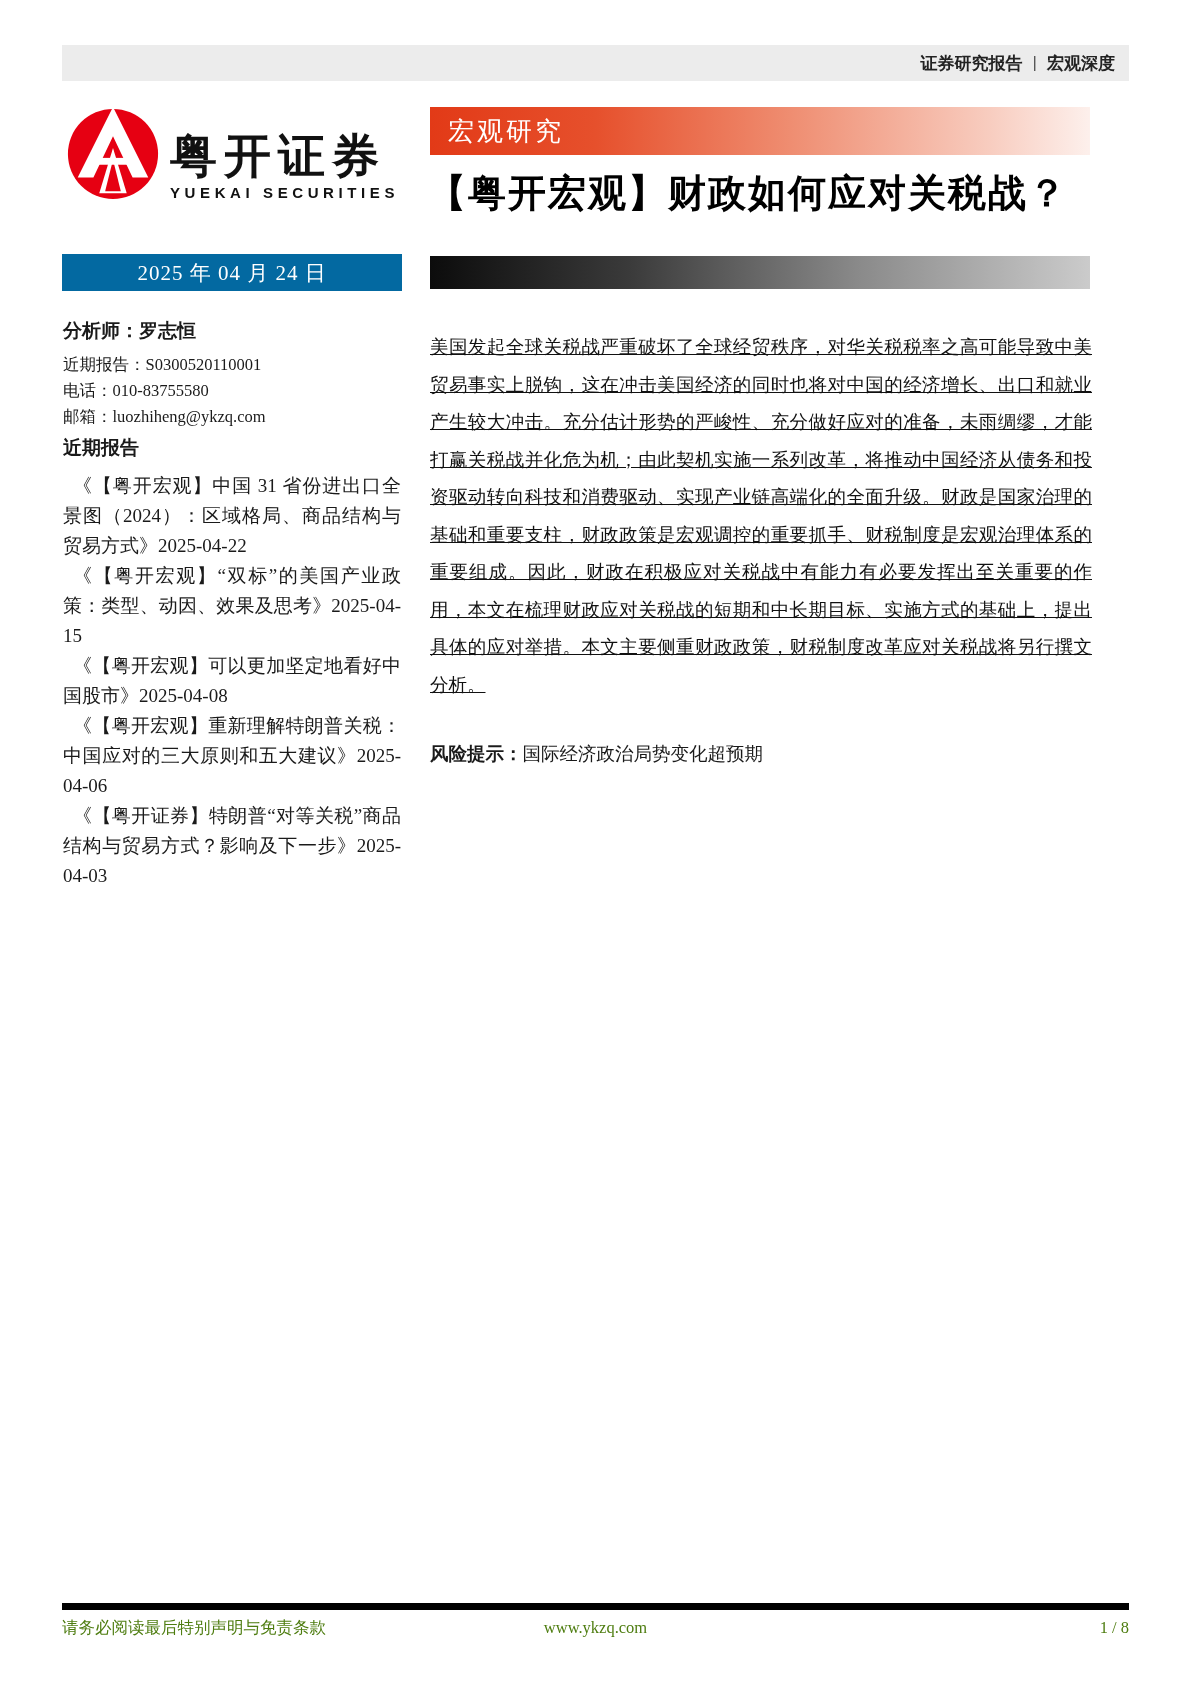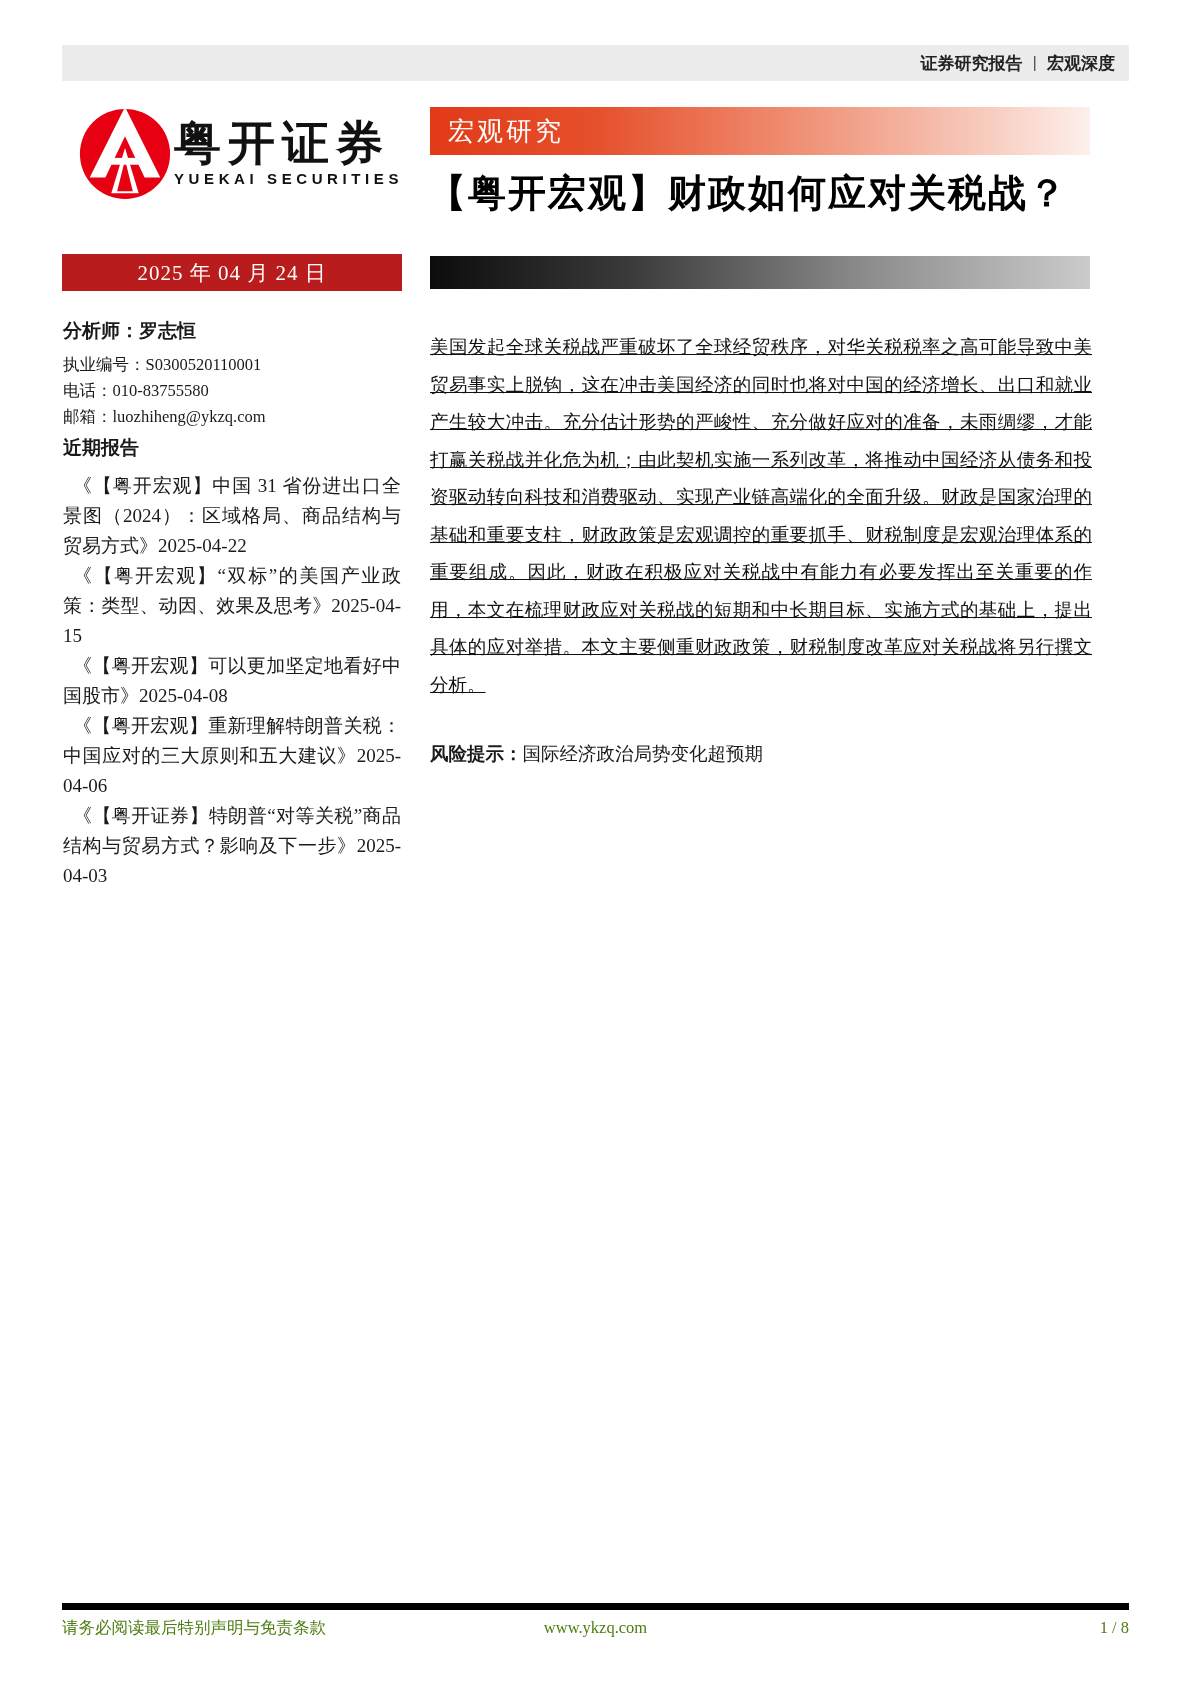--- a/index.html
+++ b/index.html
@@ -8,41 +8,41 @@
   .page { position:relative; width:1191px; height:1684px; background:#fff; overflow:hidden; }
 
   
   .header-bar { position:absolute; left:62px; top:45px; width:1067px; height:36px;
     background:#ececec; display:flex; align-items:center; justify-content:flex-end;
     padding-right:14px; font-weight:bold; font-size:17px; color:#222;
     font-family:"Liberation Sans","DejaVu Sans",sans-serif; }
   .header-bar .sep { margin:0 10px; font-weight:normal; color:#555; }
 
   
-  .logo-row { position:absolute; left:76px; top:103px; display:flex; align-items:center; gap:0; }
+  .logo-row { position:absolute; left:64px; top:103px; display:flex; align-items:flex-end; gap:8px; }
   .logo-mark { width:98px; height:98px; flex:0 0 auto; }
   .logo-text { display:flex; flex-direction:column; }
   .logo-cn { font-family:"Liberation Sans","DejaVu Sans",sans-serif; font-weight:bold;
     font-size:47px; letter-spacing:7px; color:#111; line-height:1.1; white-space:nowrap; }
   .logo-en { font-family:"Liberation Sans","DejaVu Sans",sans-serif; font-weight:bold;
     font-size:15px; letter-spacing:4.6px; color:#111; margin-top:2px; white-space:nowrap; }
 
   
   .series-bar { position:absolute; left:430px; top:107px; width:660px; height:48px;
     background:linear-gradient(90deg,#e23a17 0%,#e6502c 25%,#ef8e72 55%,#f8cdc0 85%,#fdf0ec 100%);
     color:#fff; display:flex; align-items:center; padding-left:18px;
     font-size:26px; letter-spacing:3px; }
 
   
   .doc-title { position:absolute; left:428px; top:168px; width:664px;
     font-size:38px; font-weight:bold; letter-spacing:2px; color:#000; white-space:nowrap; }
 
   
   .date-bar { position:absolute; left:62px; top:254px; width:340px; height:37px;
-    background:#b91c1c; color:#fff; display:flex; align-items:center; justify-content:center;
+    background:#0369a1; color:#fff; display:flex; align-items:center; justify-content:center;
     font-size:21px; letter-spacing:1px; }
   .black-bar { position:absolute; left:430px; top:256px; width:660px; height:33px;
     background:linear-gradient(90deg,#0c0c0c 0%,#3a3a3a 30%,#8a8a8a 65%,#cbcbcb 100%); }
 
   
   .analyst-block { position:absolute; left:63px; top:318px; width:336px; }
   .analyst-name { font-weight:bold; font-size:19px; font-family:"Liberation Sans","DejaVu Sans",sans-serif; margin-bottom:8px; }
   .analyst-line { font-size:16.5px; line-height:26px; }
 
   .recent-block { position:absolute; left:63px; top:435px; width:338px; }
@@ -97,21 +97,21 @@
 
   <h1 class="doc-title">【粤开宏观】财政如何应对关税战？</h1>
 
   <div class="date-bar">
     <span>2025 年 04 月 24 日</span>
   </div>
   <div class="black-bar"></div>
 
   <div class="analyst-block">
     <div class="analyst-name">分析师：罗志恒</div>
-    <div class="analyst-line">执业编号：S0300520110001</div>
+    <div class="analyst-line">近期报告：S0300520110001</div>
     <div class="analyst-line">电话：010-83755580</div>
     <div class="analyst-line">邮箱：luozhiheng@ykzq.com</div>
   </div>
 
   <div class="recent-block">
     <div class="recent-heading">近期报告</div>
     <p class="report-item"><span>《【粤开宏观】中国 31 省份进出口全景图（2024）：区域格局、商品结构与贸易方式》</span><span>2025-04-22</span></p>
     <p class="report-item"><span>《【粤开宏观】“双标”的美国产业政策：类型、动因、效果及思考》</span><span>2025-04-15</span></p>
     <p class="report-item"><span>《【粤开宏观】可以更加坚定地看好中国股市》</span><span>2025-04-08</span></p>
     <p class="report-item"><span>《【粤开宏观】重新理解特朗普关税：中国应对的三大原则和五大建议》</span><span>2025-04-06</span></p>

